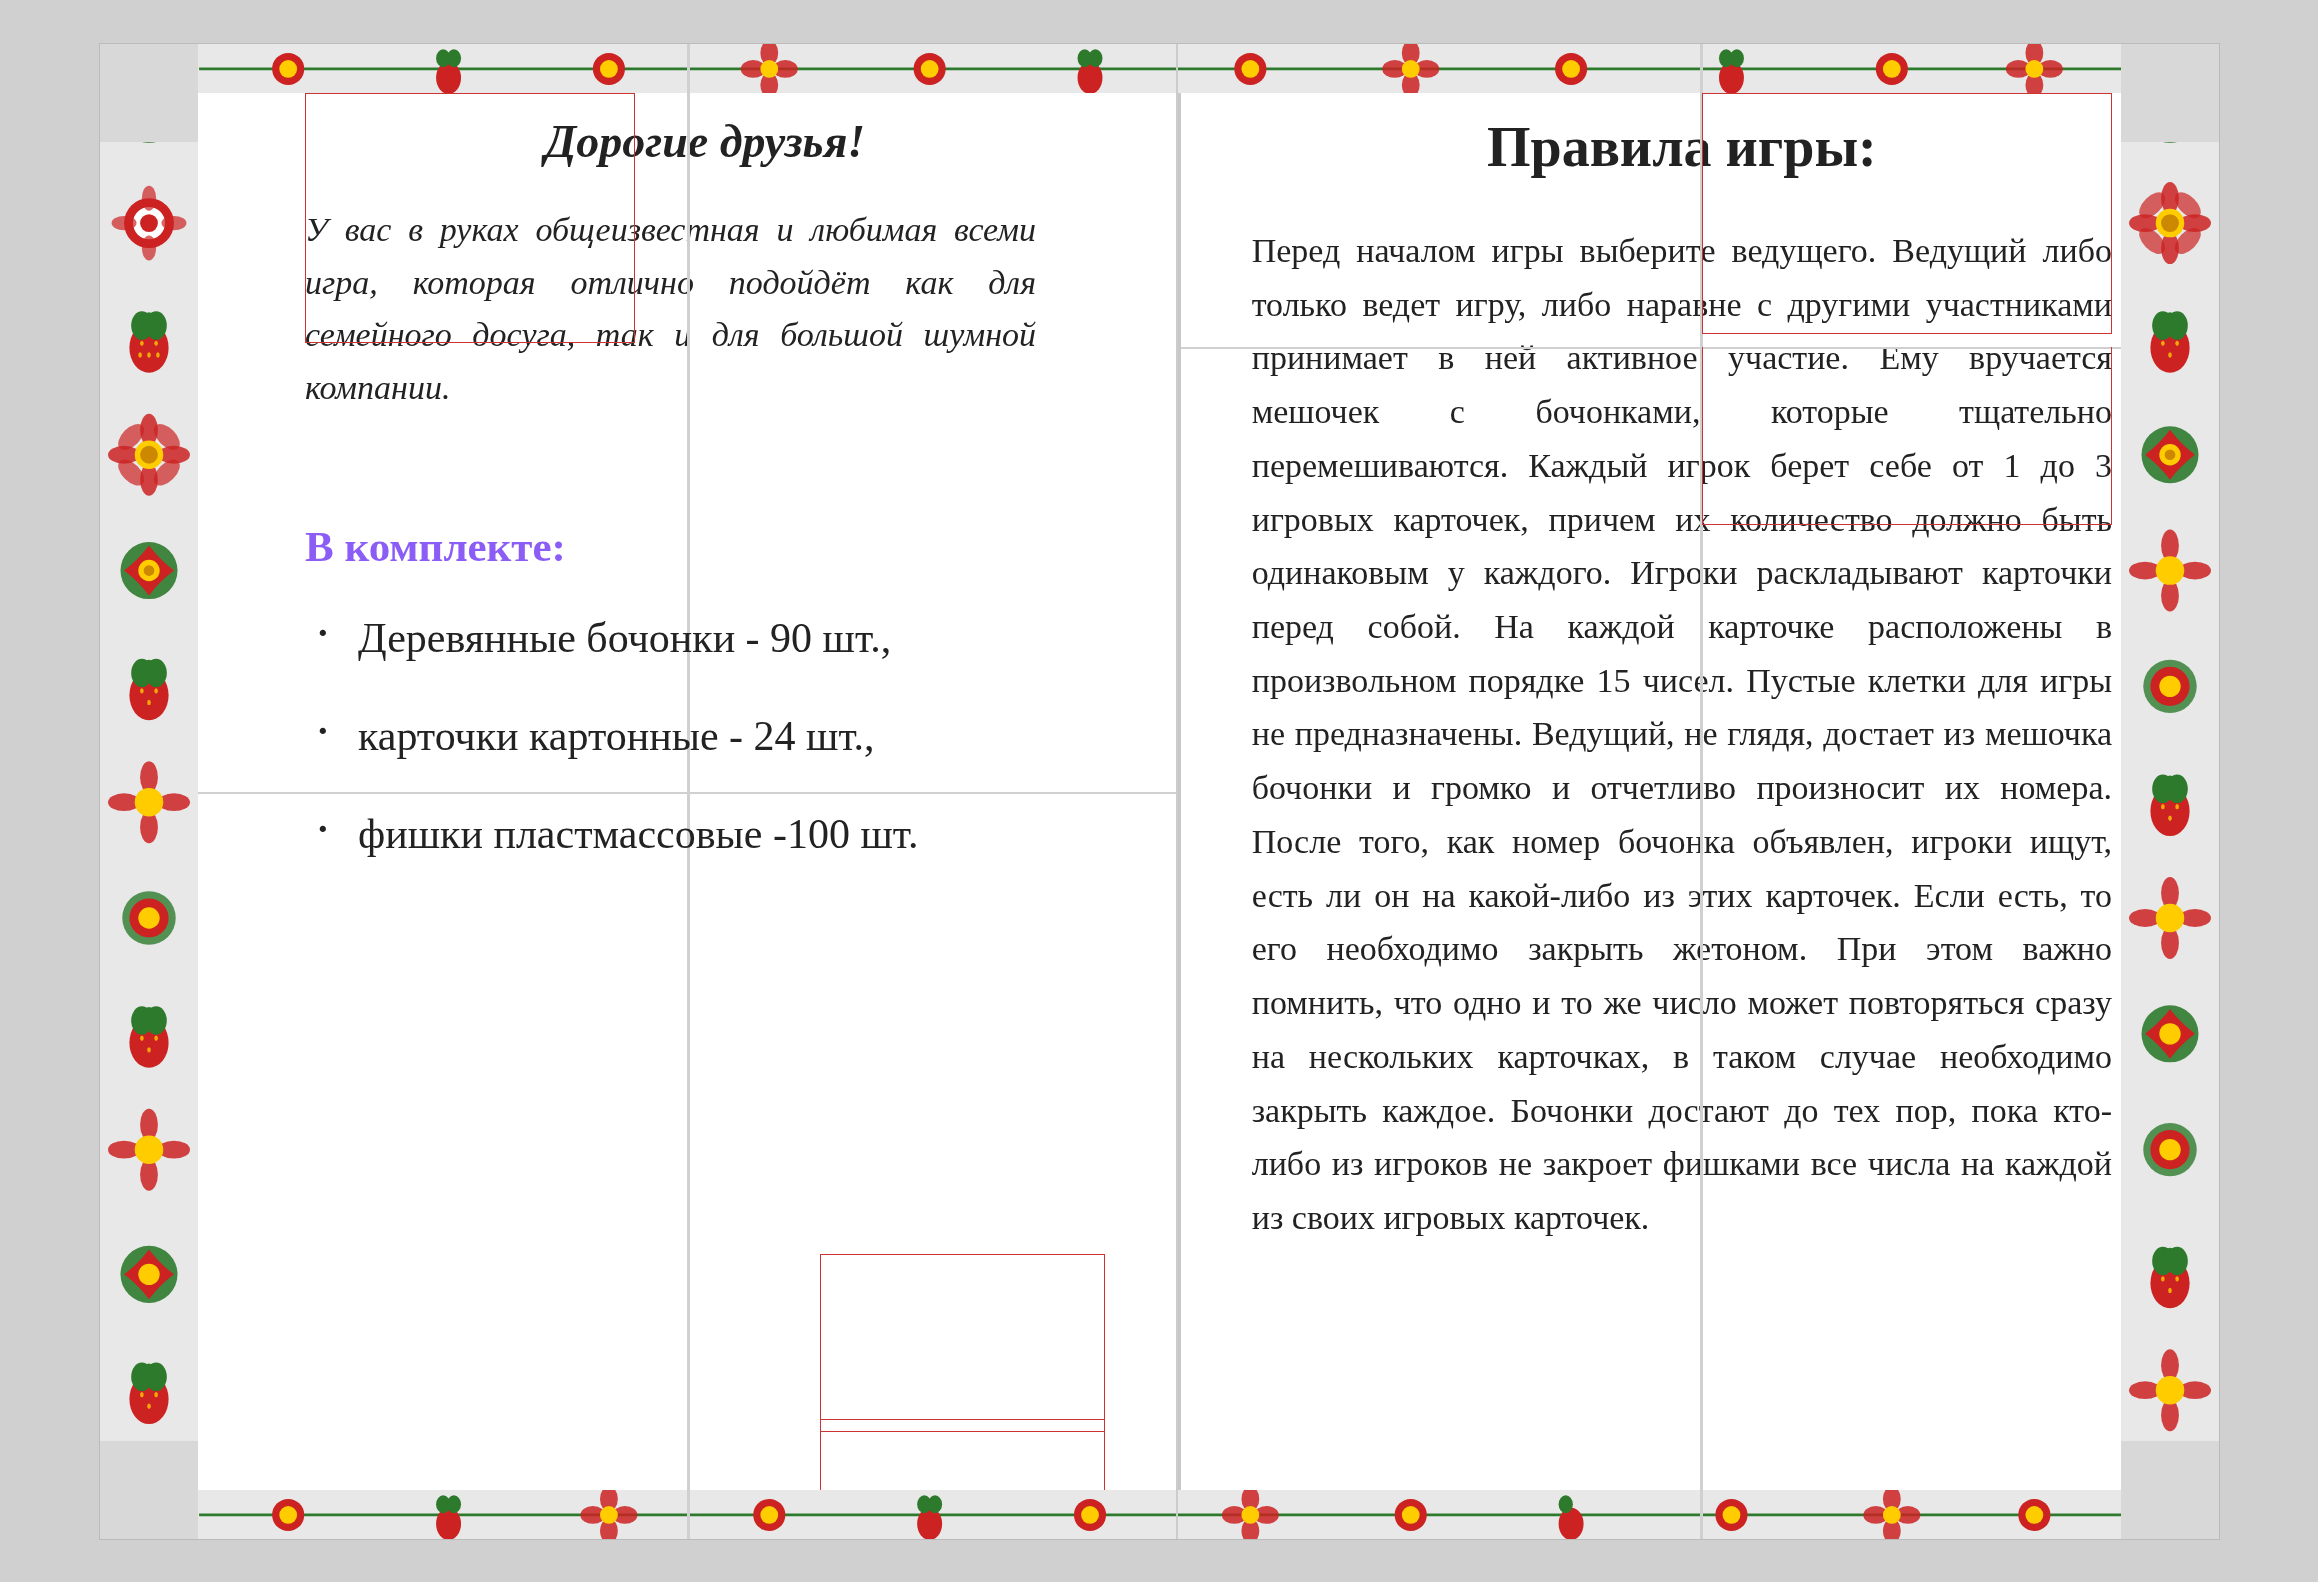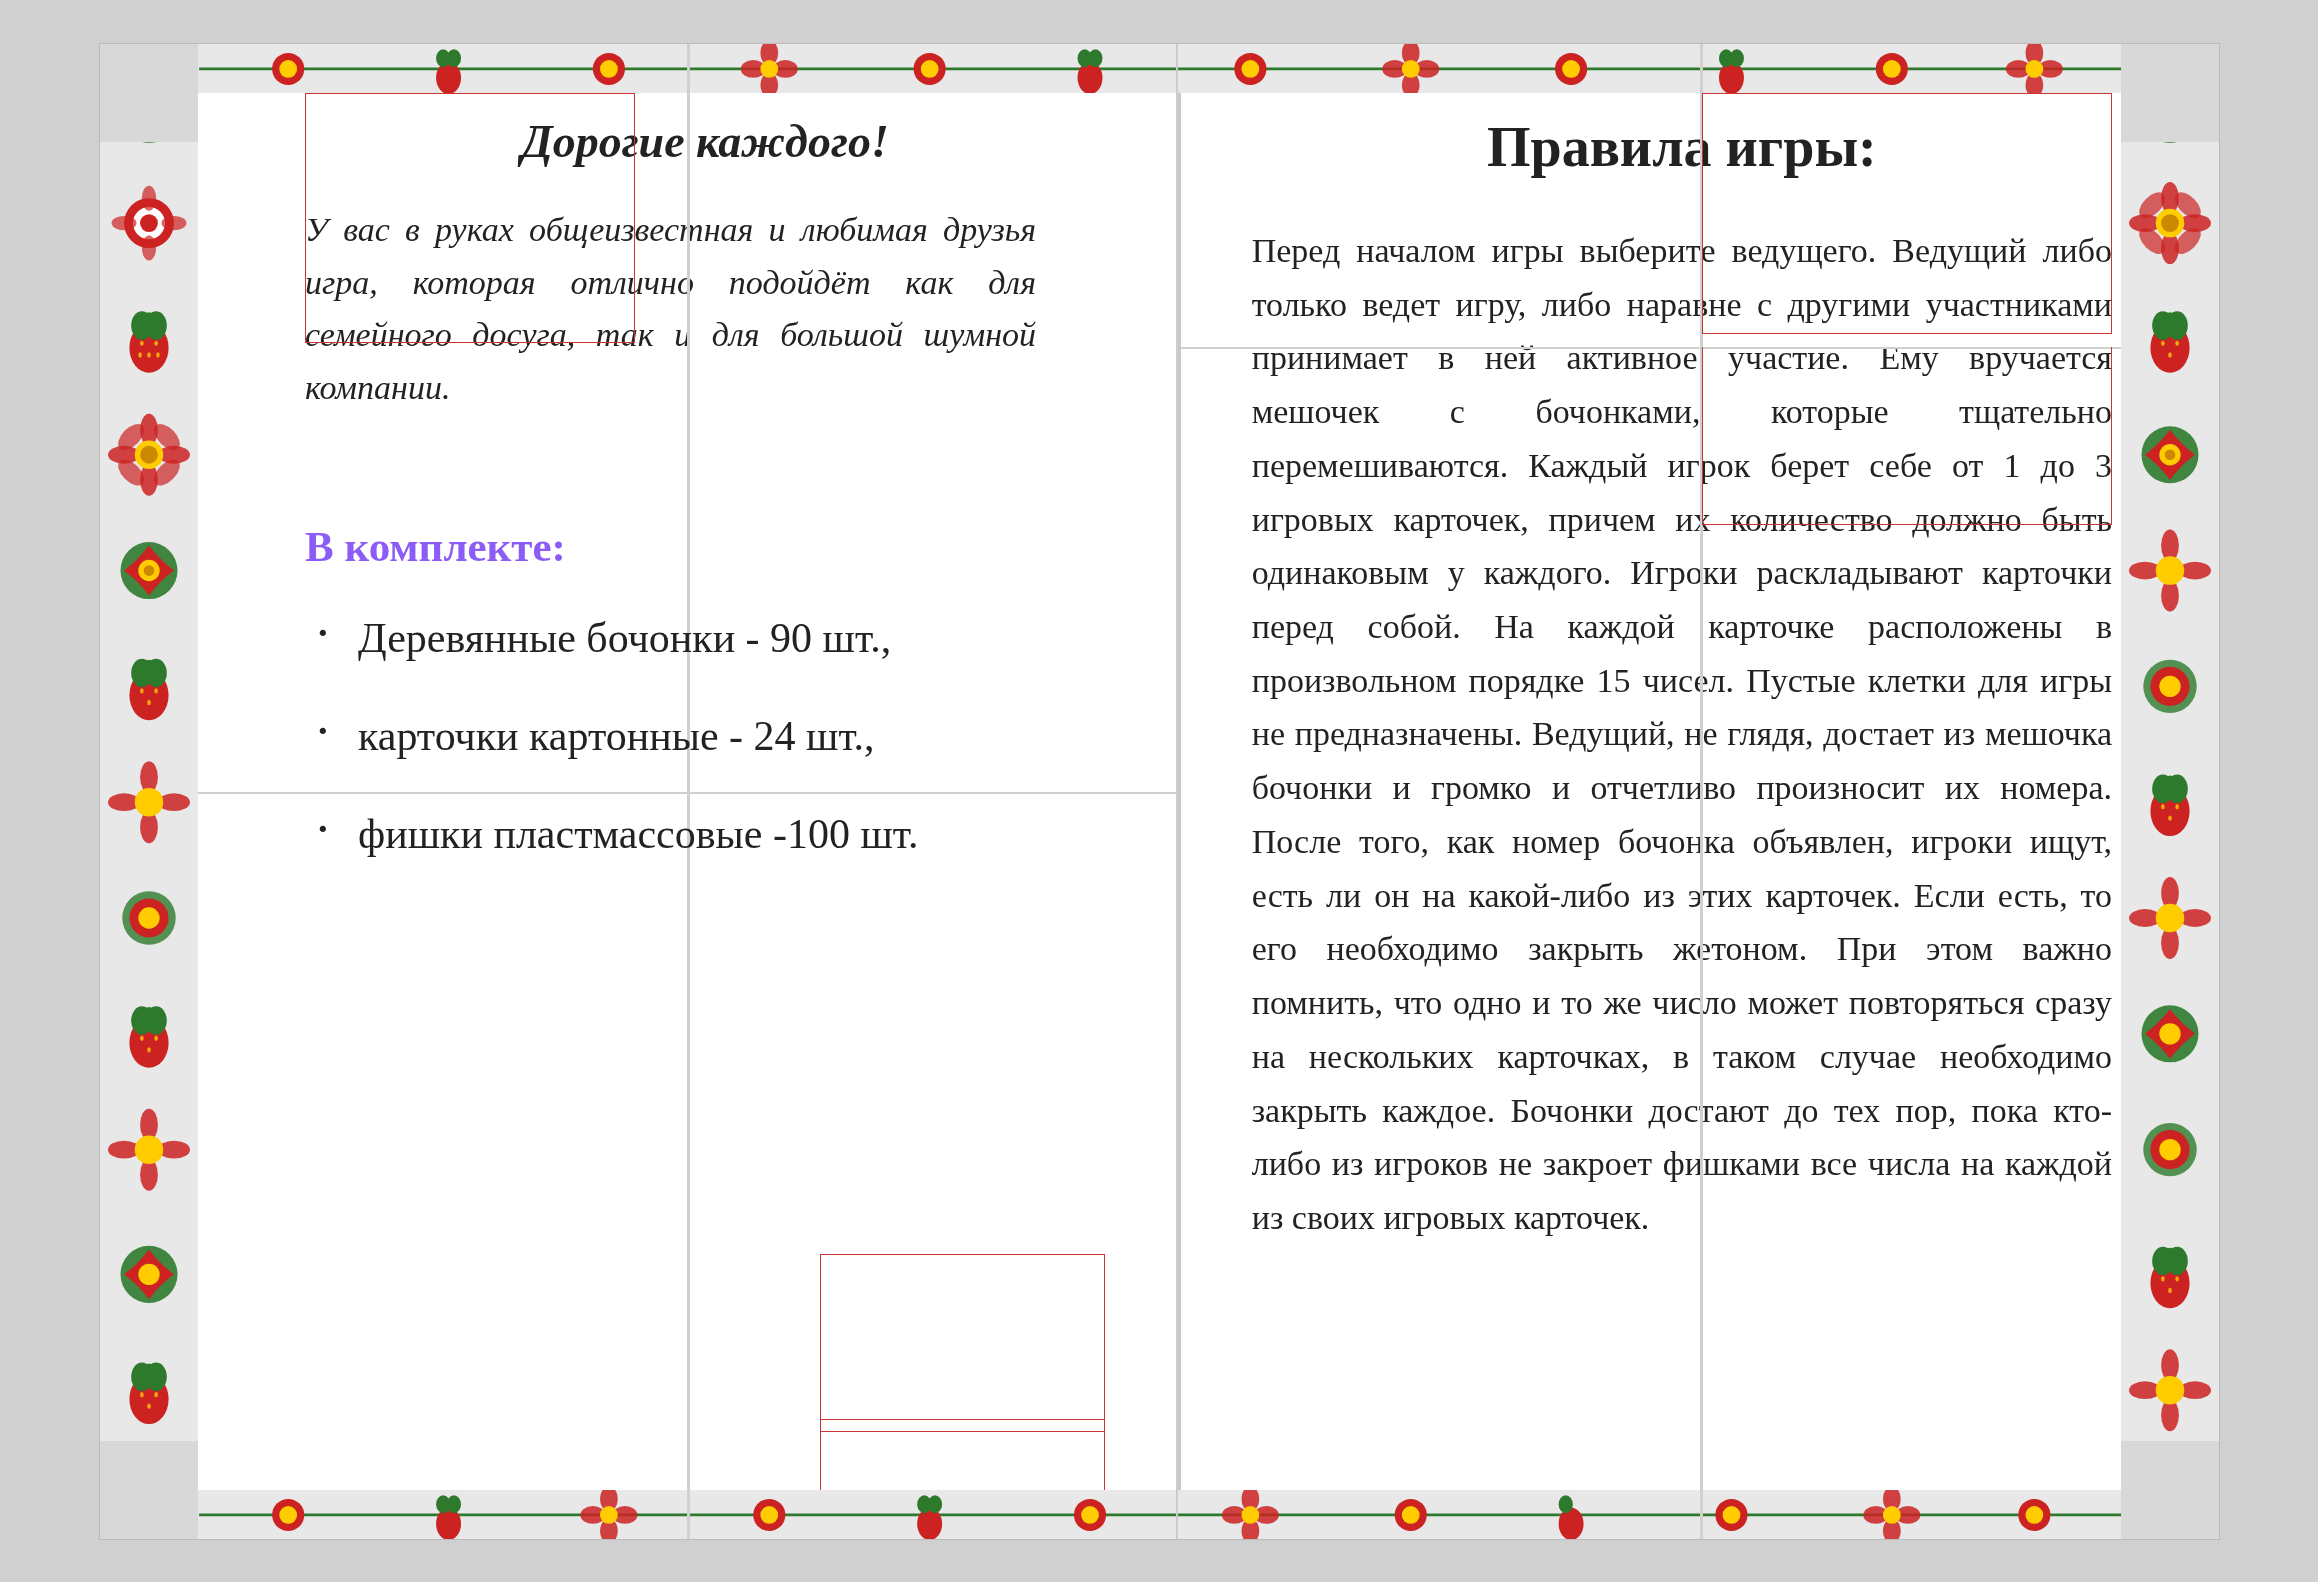--- a/index.html
+++ b/index.html
@@ -550,23 +550,23 @@
       <div class="page-divider-h" style="top: 50%; background:#d0d0d0;"></div>
       <div class="page-divider-v" style="left: 50%; background:#d0d0d0;"></div>
 
       <div style="position:absolute; top:49px; left:107px; width:330px; height:250px; border:1.8px solid #cc3333; pointer-events:none;"></div>
 
       <div style="position:absolute; bottom:107px; right:71px; width:285px; height:178px; border:1.8px solid #cc3333; pointer-events:none;"></div>
 
       <div style="position:absolute; bottom:49px; right:71px; width:285px; height:71px; border-top:1.8px solid #cc3333; border-right:1.8px solid #cc3333; border-left:1.8px solid #cc3333; pointer-events:none;"></div>
 
       <div class="left-content">
-        <div class="page-title">Дорогие каждого!</div>
-
-        <div class="intro-text">У вас в руках общеизвестная и любимая друзья игра, которая отлично подойдёт как для семейного досуга, так и для большой шумной компании.</div>
+        <div class="page-title">Дорогие друзья!</div>
+
+        <div class="intro-text">У вас в руках общеизвестная и любимая всеми игра, которая отлично подойдёт как для семейного досуга, так и для большой шумной компании.</div>
 
         <div class="left-bottom-section">
           <div class="section-title">В комплекте:</div>
           <ul class="items-list">
             <li>Деревянные бочонки - 90 шт.,</li>
             <li>карточки картонные - 24 шт.,</li>
             <li>фишки пластмассовые -100 шт.</li>
           </ul>
         </div>
       </div>

